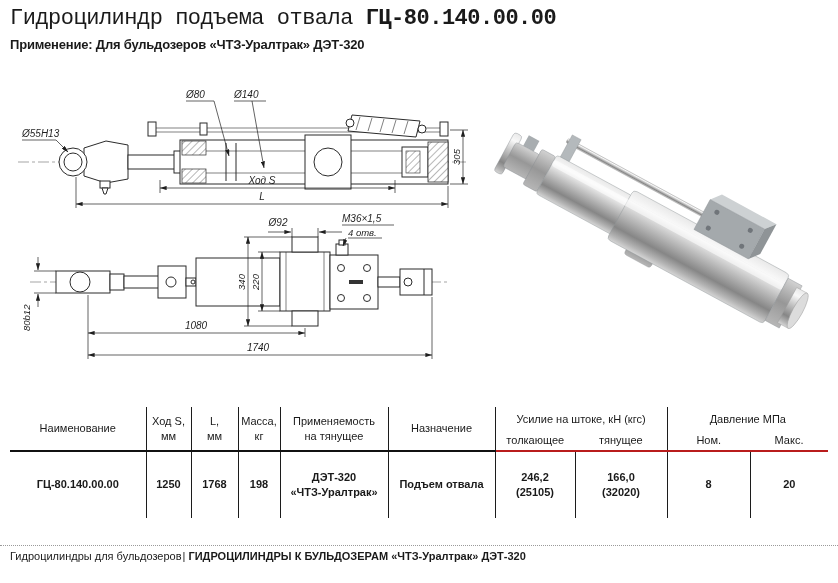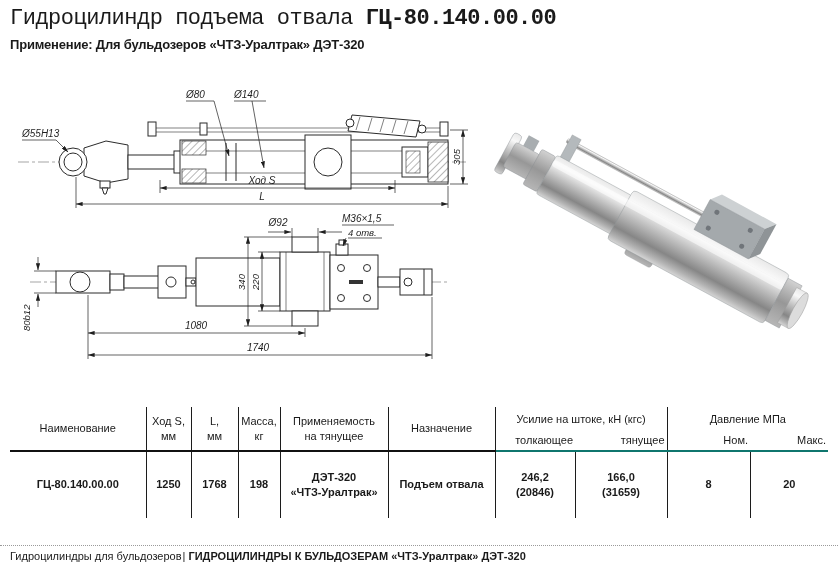--- a/index.html
+++ b/index.html
@@ -17,21 +17,21 @@
   .dl{stroke:#1f1f1f;stroke-width:.7;fill:none;}
   .dim{font:italic 10px "Liberation Sans",sans-serif;fill:#1f1f1f;}
   .dim.sm{font-size:9.5px;}
   
   table.spec{position:absolute;left:10px;top:407px;width:818px;border-collapse:collapse;
              table-layout:fixed;font-size:11px;text-align:center;}
   table.spec th{font-weight:normal;padding:1px 2px;vertical-align:middle;line-height:1.3;}
   table.spec td{font-weight:bold;padding:4px 2px;vertical-align:middle;line-height:1.4;height:58px;}
   .br{border-right:1px solid #1c1c1c;}
   th[rowspan]{border-bottom:2px solid #111;}
-  thead tr.sub th{border-bottom:2px solid #0f766e;text-align:right;}
+  thead tr.sub th{border-bottom:2px solid #b91c1c;}
   thead tr.top{height:24px;}
   thead tr.sub{height:20px;}
   .two span{display:block;}
   .footrule{position:absolute;left:0;top:545px;width:838px;border-top:1px dotted #9a9a9a;height:0;}
   .footer{position:absolute;left:10px;top:550px;font-size:11px;white-space:nowrap;}
   .footer .cat{font-weight:normal;}
   .footer .sep{margin:0 3px 0 1px;}
   .footer .doc{font-weight:bold;}
 </style>
 </head>
@@ -281,25 +281,25 @@
       <td class="br">1250</td>
       <td class="br">1768</td>
       <td class="br">198</td>
       <td class="br two">
           <span>ДЭТ-320</span>
           <span>«ЧТЗ-Уралтрак»</span>
         </td>
       <td class="br">Подъем отвала</td>
       <td class="br two">
           <span>246,2</span>
-          <span>(20846)</span>
+          <span>(25105)</span>
         </td>
       <td class="br two">
           <span>166,0</span>
-          <span>(31659)</span>
+          <span>(32020)</span>
         </td>
       <td class="br">8</td>
       <td>20</td>
     </tr>
   </tbody>
 </table>
 
 <div class="footrule"></div>
 <div class="footer">
   <span class="cat">Гидроцилиндры для бульдозеров</span><span class="sep">|</span><span class="doc">ГИДРОЦИЛИНДРЫ К БУЛЬДОЗЕРАМ «ЧТЗ-Уралтрак» ДЭТ-320</span>

